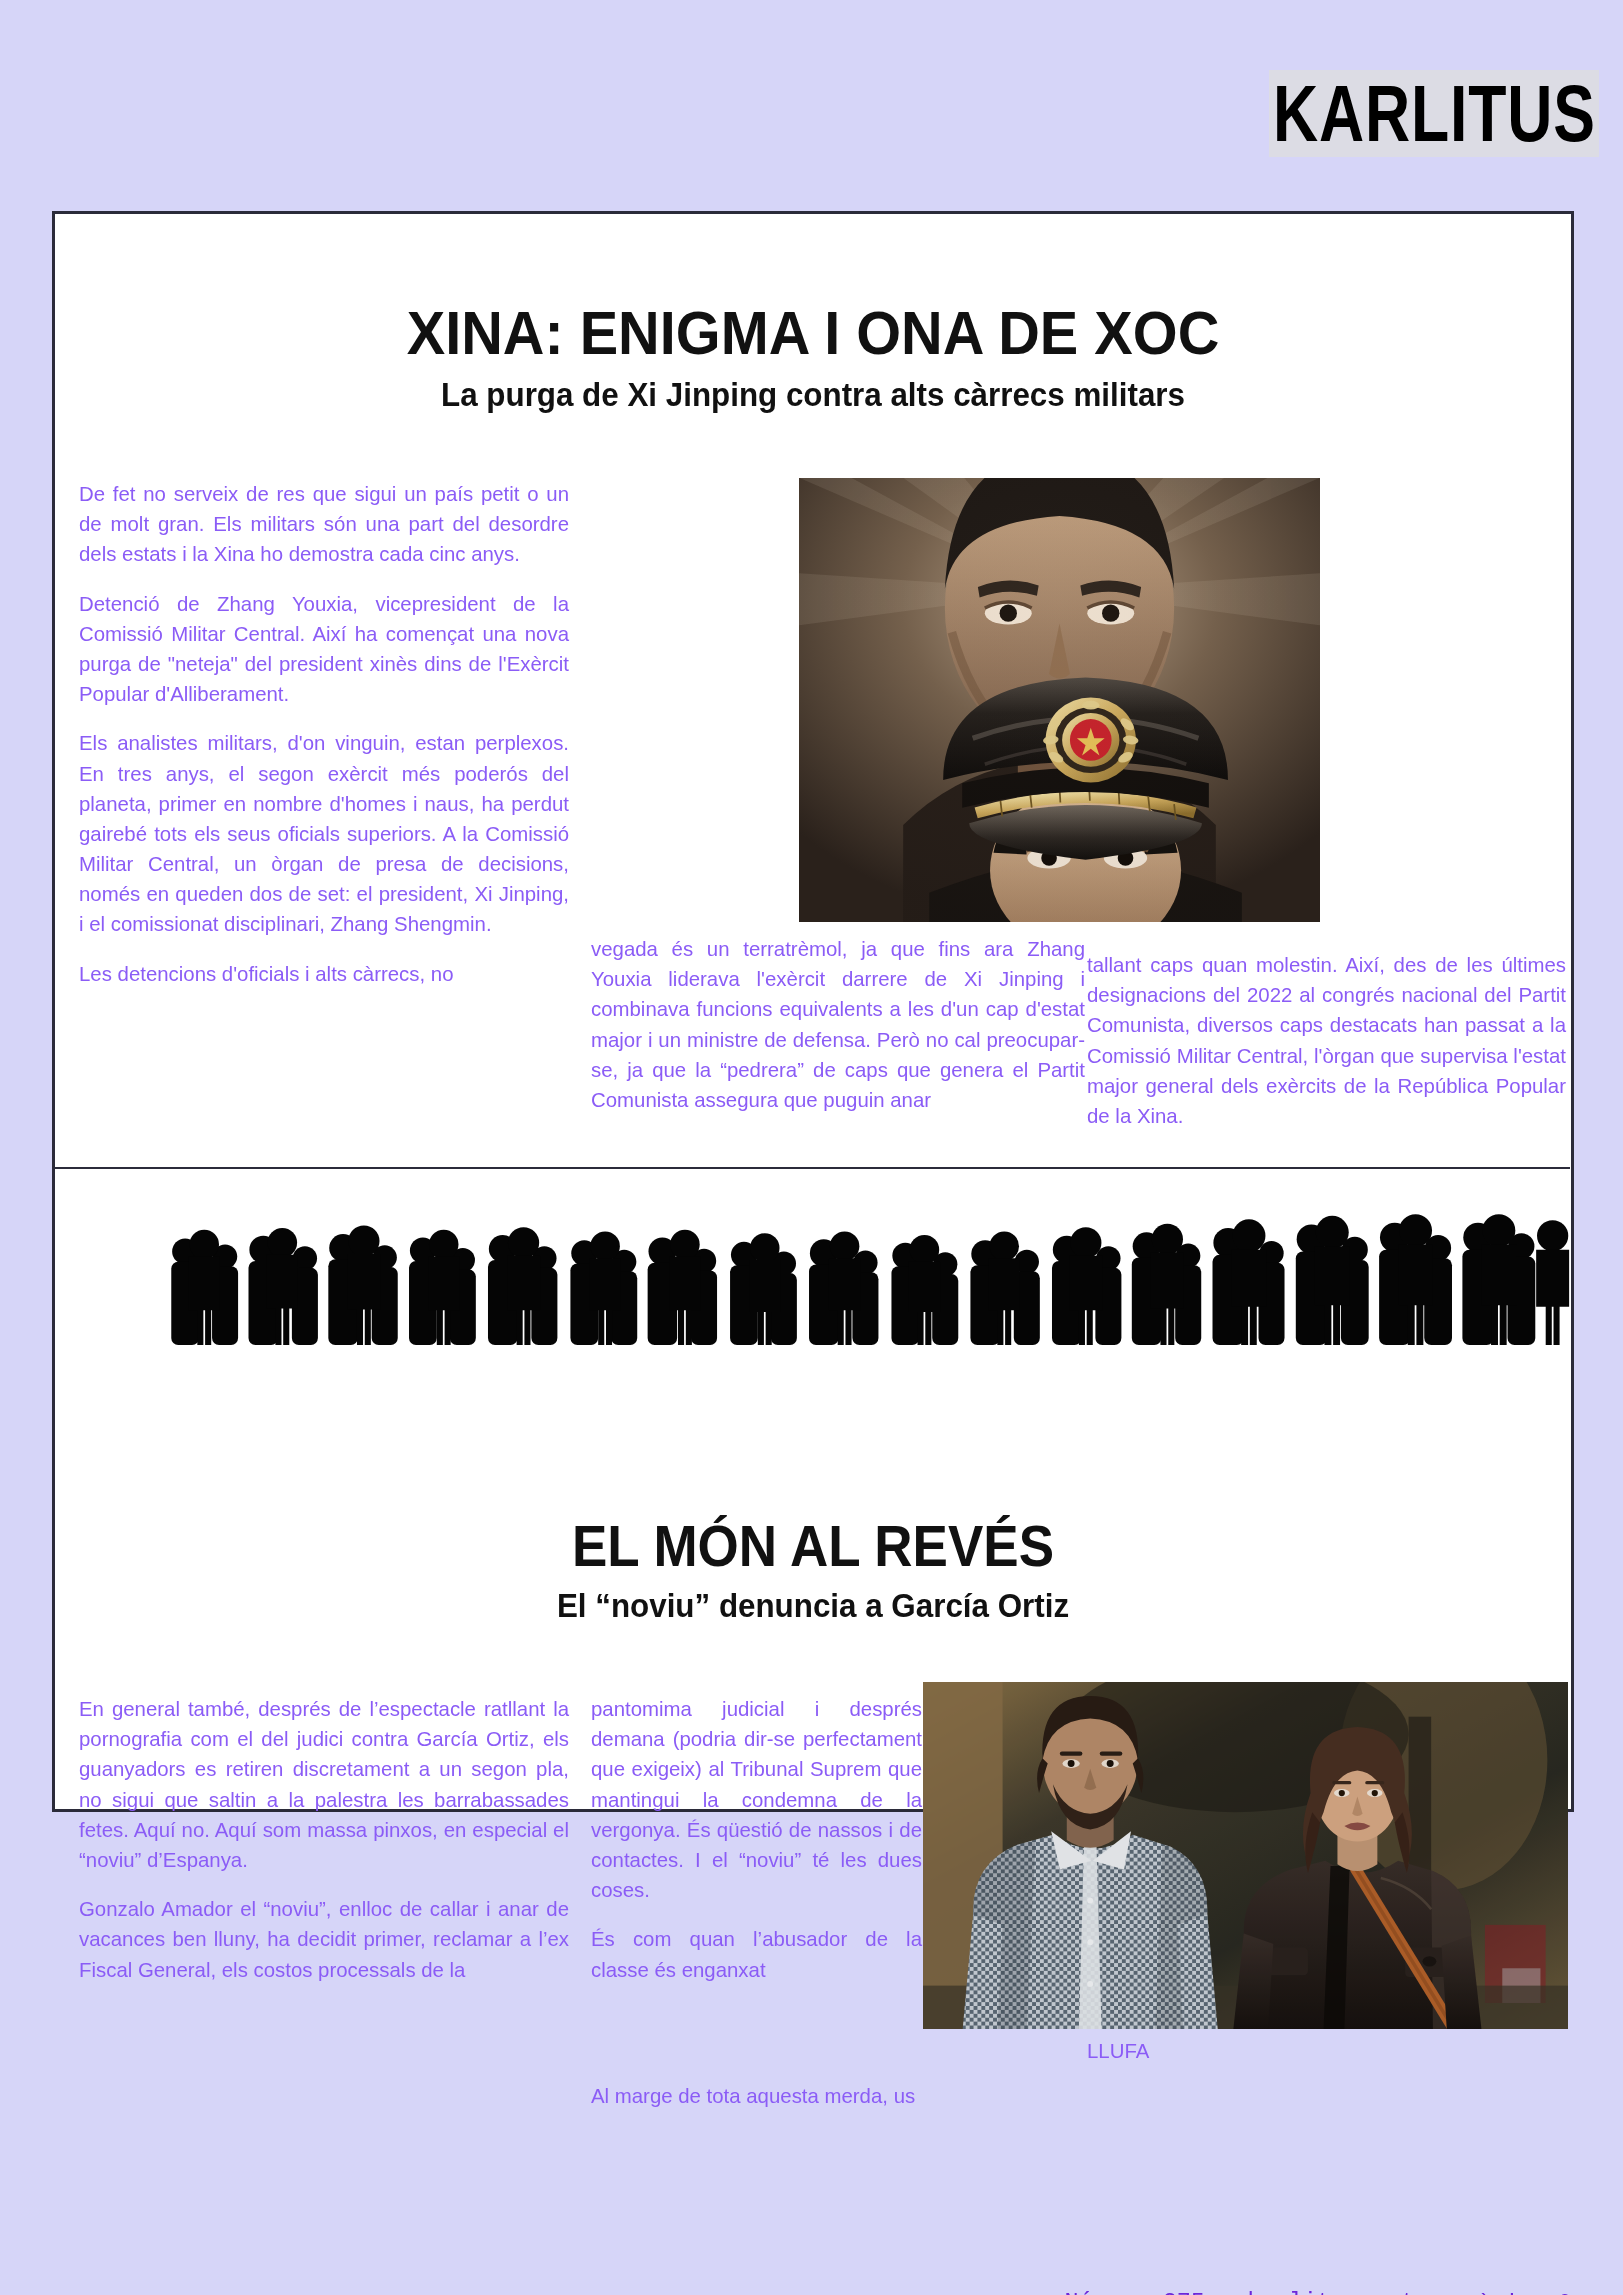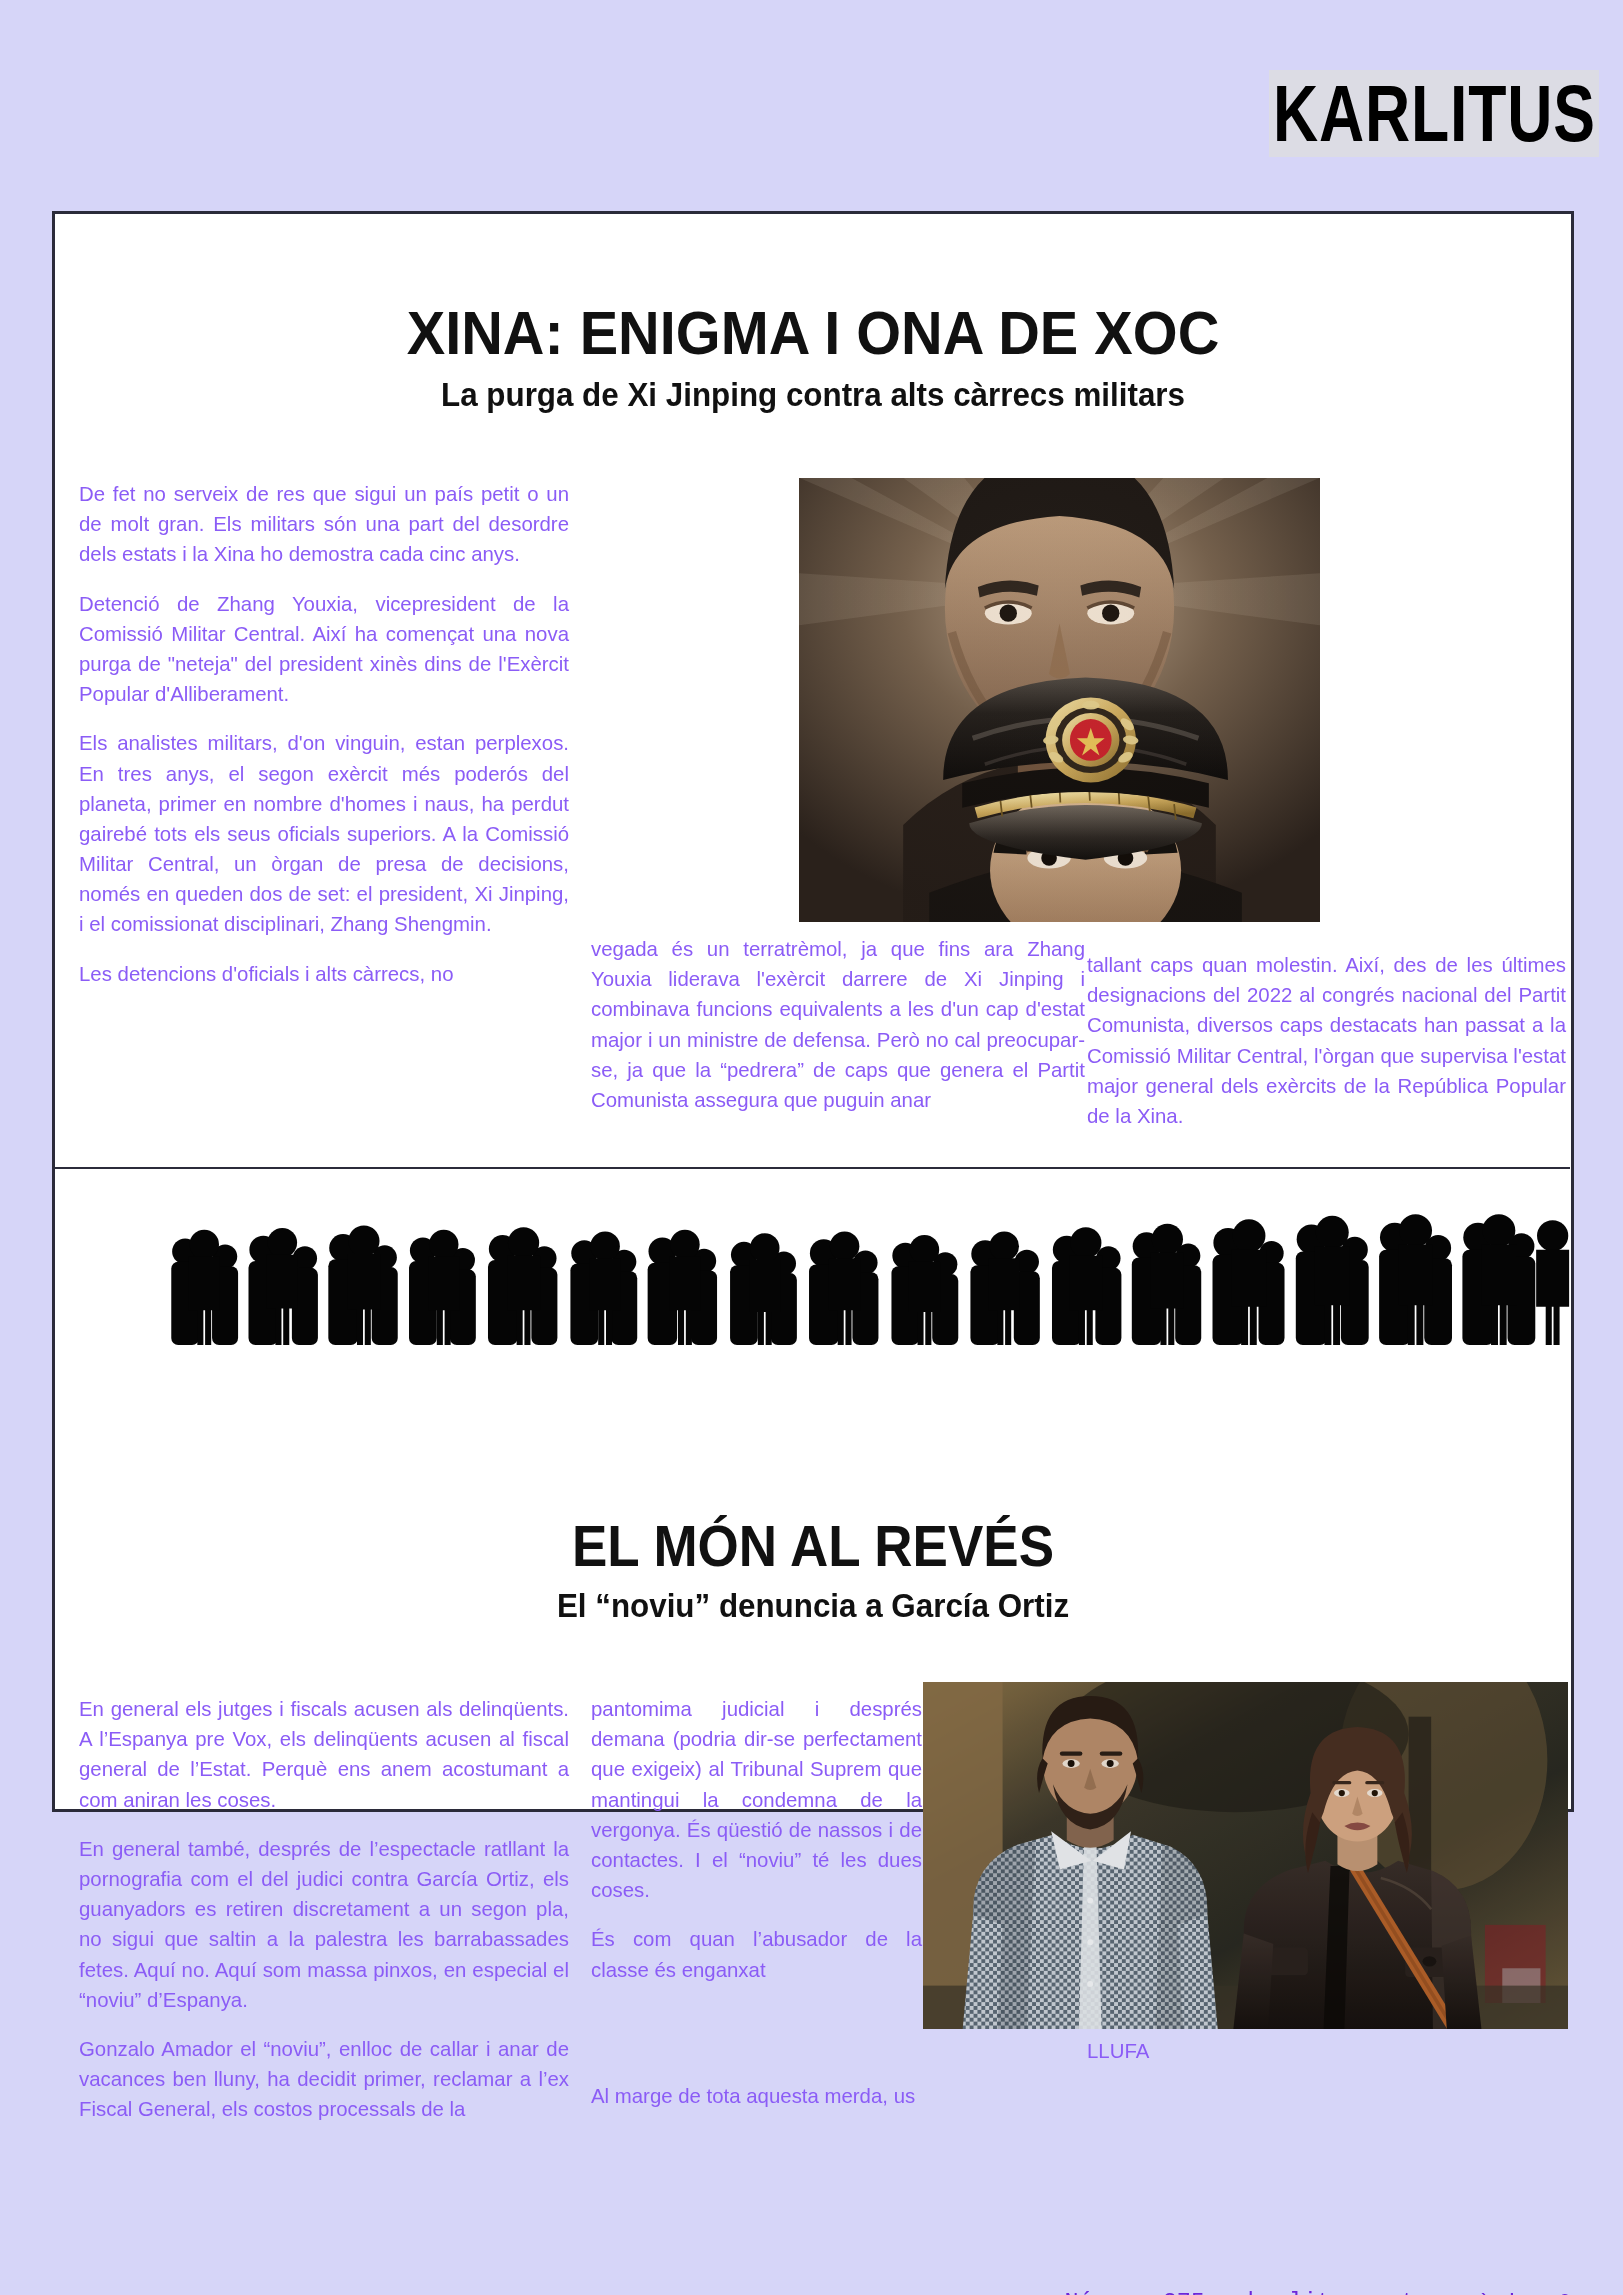--- a/index.html
+++ b/index.html
@@ -562,21 +562,20 @@
 
           <path d="M370 290 L358 400 L398 400 L404 302 Z" fill="url(#jacket)"></path>
           <path d="M632 292 L644 400 L604 400 L598 304 Z" fill="url(#jacket)"></path>
         </g>
 
         <rect width="744" height="400" fill="#000" opacity="0.06"></rect>
       </svg>
     </div>
 
     <div class="col" id="a2-c1">
-      <p>En general els jutges i fiscals acusen als delinqüents. A l’Espanya pre Vox, els delinqüents acusen al fiscal general de l’Estat. Perquè ens anem acostumant a com aniran les coses.</p>
       <p>En general també, després de l’espectacle ratllant la pornografia com el del judici contra García Ortiz, els guanyadors es retiren discretament a un segon pla, no sigui que saltin a la palestra les barrabassades fetes. Aquí no. Aquí som massa pinxos, en especial el “noviu” d’Espanya.</p>
       <p>Gonzalo Amador el “noviu”, enlloc de callar i anar de vacances ben lluny, ha decidit primer, reclamar a l’ex Fiscal General, els costos processals de la</p>
     </div>
 
     <div class="col" id="a2-c2narrow">
       <p>pantomima judicial i després demana (podria dir-se perfectament que exigeix) al Tribunal Suprem que mantingui la condemna de la vergonya. És qüestió de nassos i de contactes. I el “noviu” té les dues coses.</p>
       <p>És com quan l’abusador de la classe és enganxat</p>
     </div>
 
     <div class="blk" id="a2-mid">

